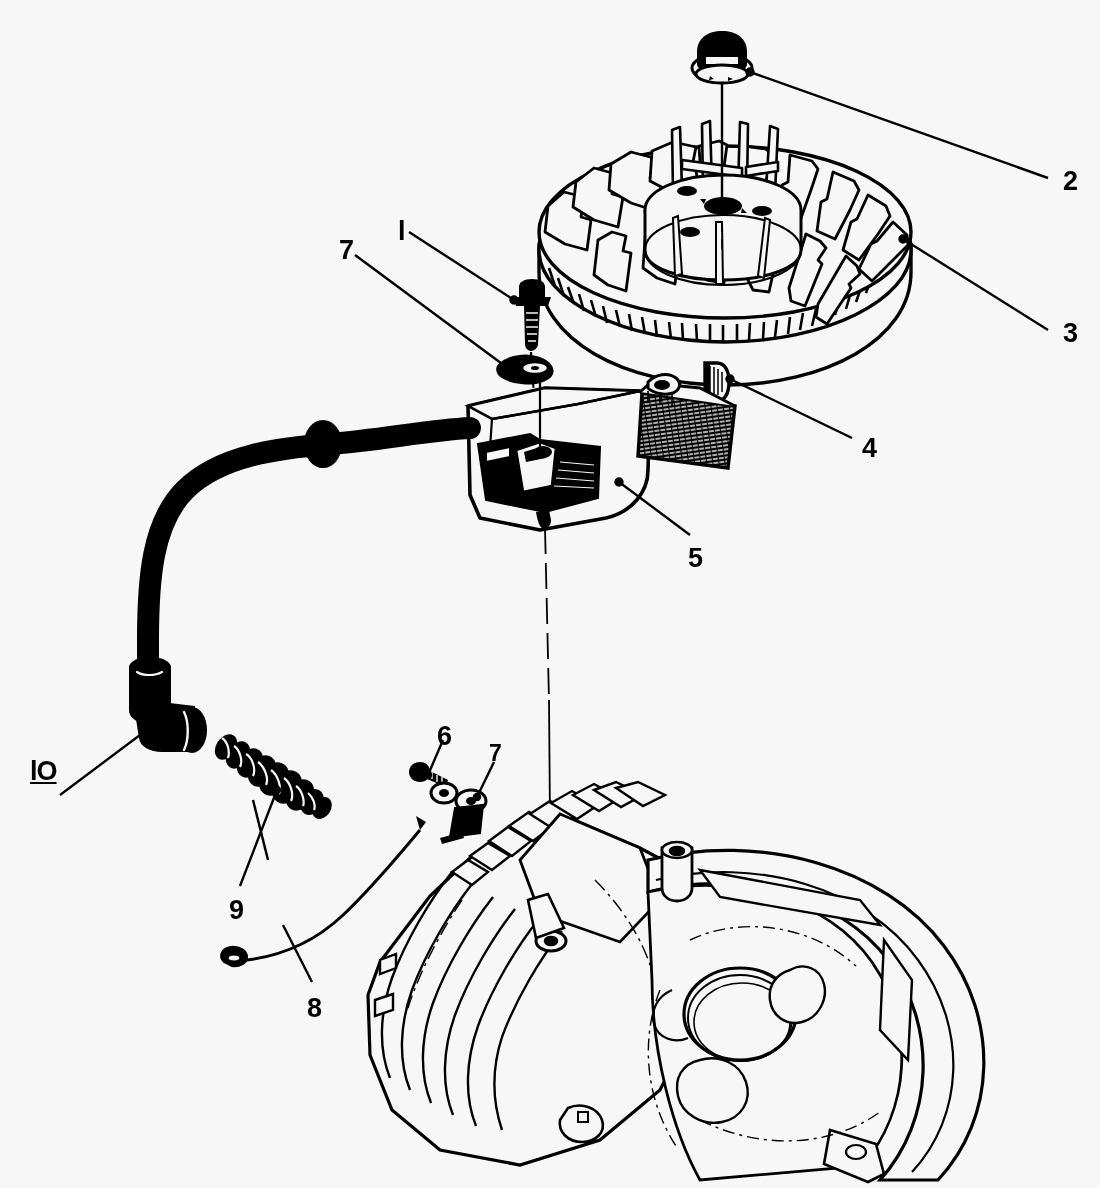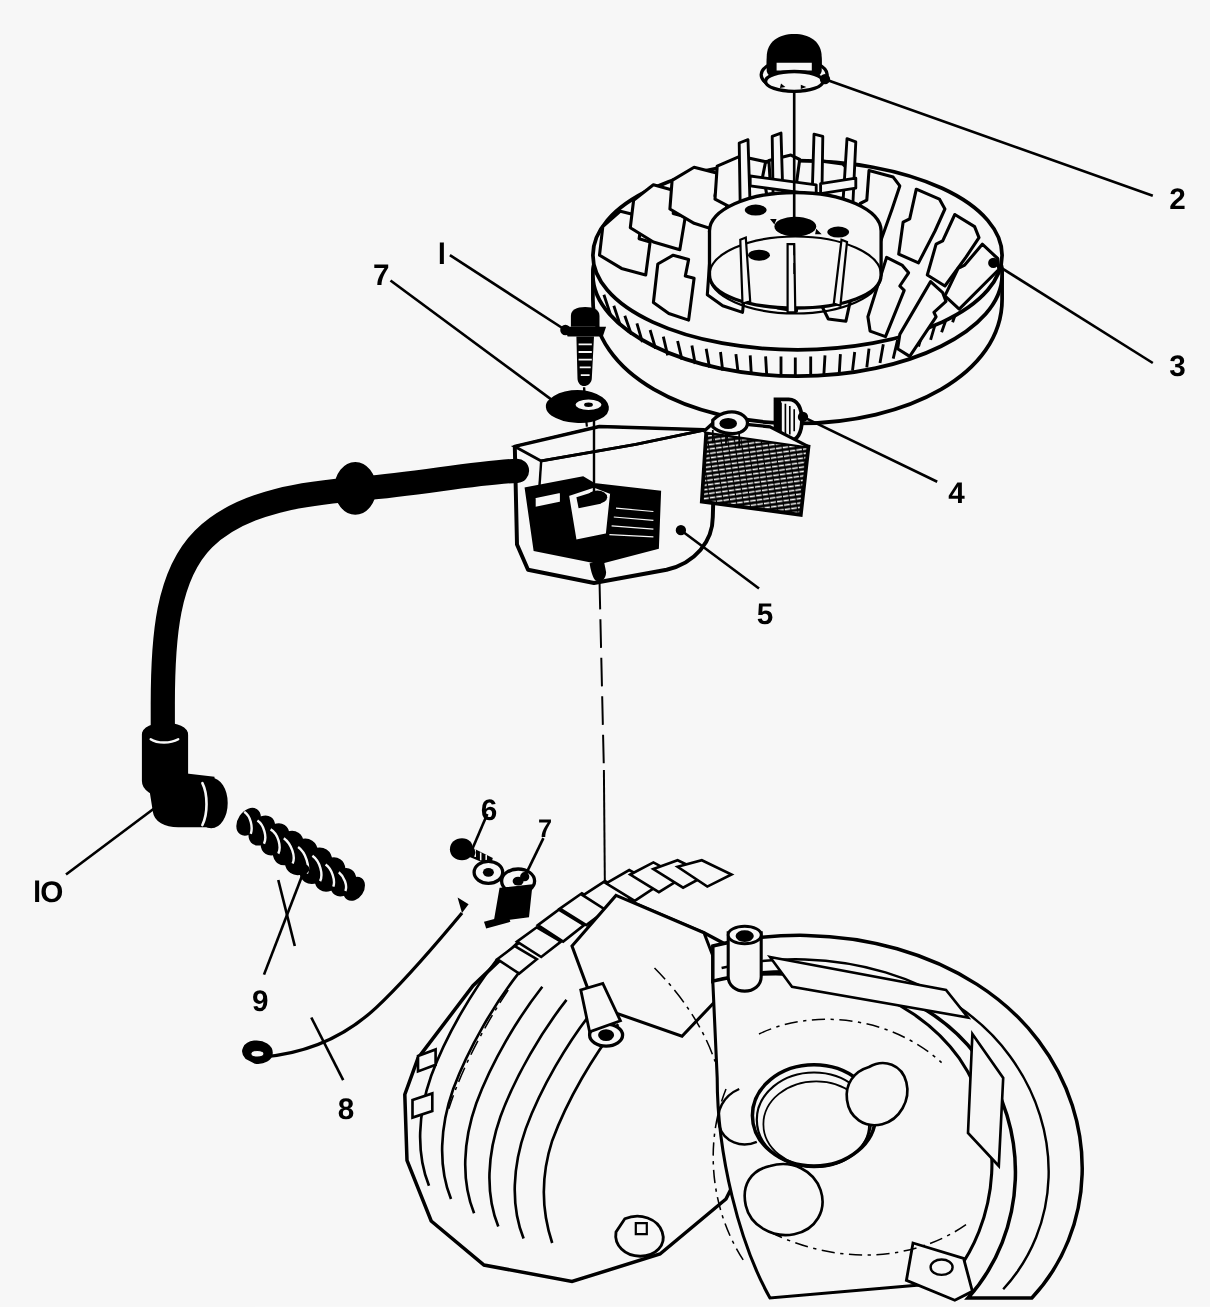--- a/index.html
+++ b/index.html
@@ -368,15 +368,15 @@
   <div class="callout" style="left:398px; top:218px;">l</div>
   <div class="callout" style="left:1063px; top:168px;">2</div>
   <div class="callout" style="left:1063px; top:320px;">3</div>
   <div class="callout" style="left:862px; top:435px;">4</div>
   <div class="callout" style="left:688px; top:545px;">5</div>
   <div class="callout" style="left:437px; top:723px;">6</div>
   <div class="callout" style="left:339px; top:237px;">7</div>
   <div class="callout" style="left:489px; top:742px; font-size:23px;">7</div>
   <div class="callout" style="left:307px; top:995px;">8</div>
   <div class="callout" style="left:229px; top:897px;">9</div>
-  <div class="callout" style="left:30px; top:798px;">lO</div>
+  <div class="callout" style="left:30px; top:758px;text-decoration:underline;">lO</div>
 
 </div>
 
 </body></html>

